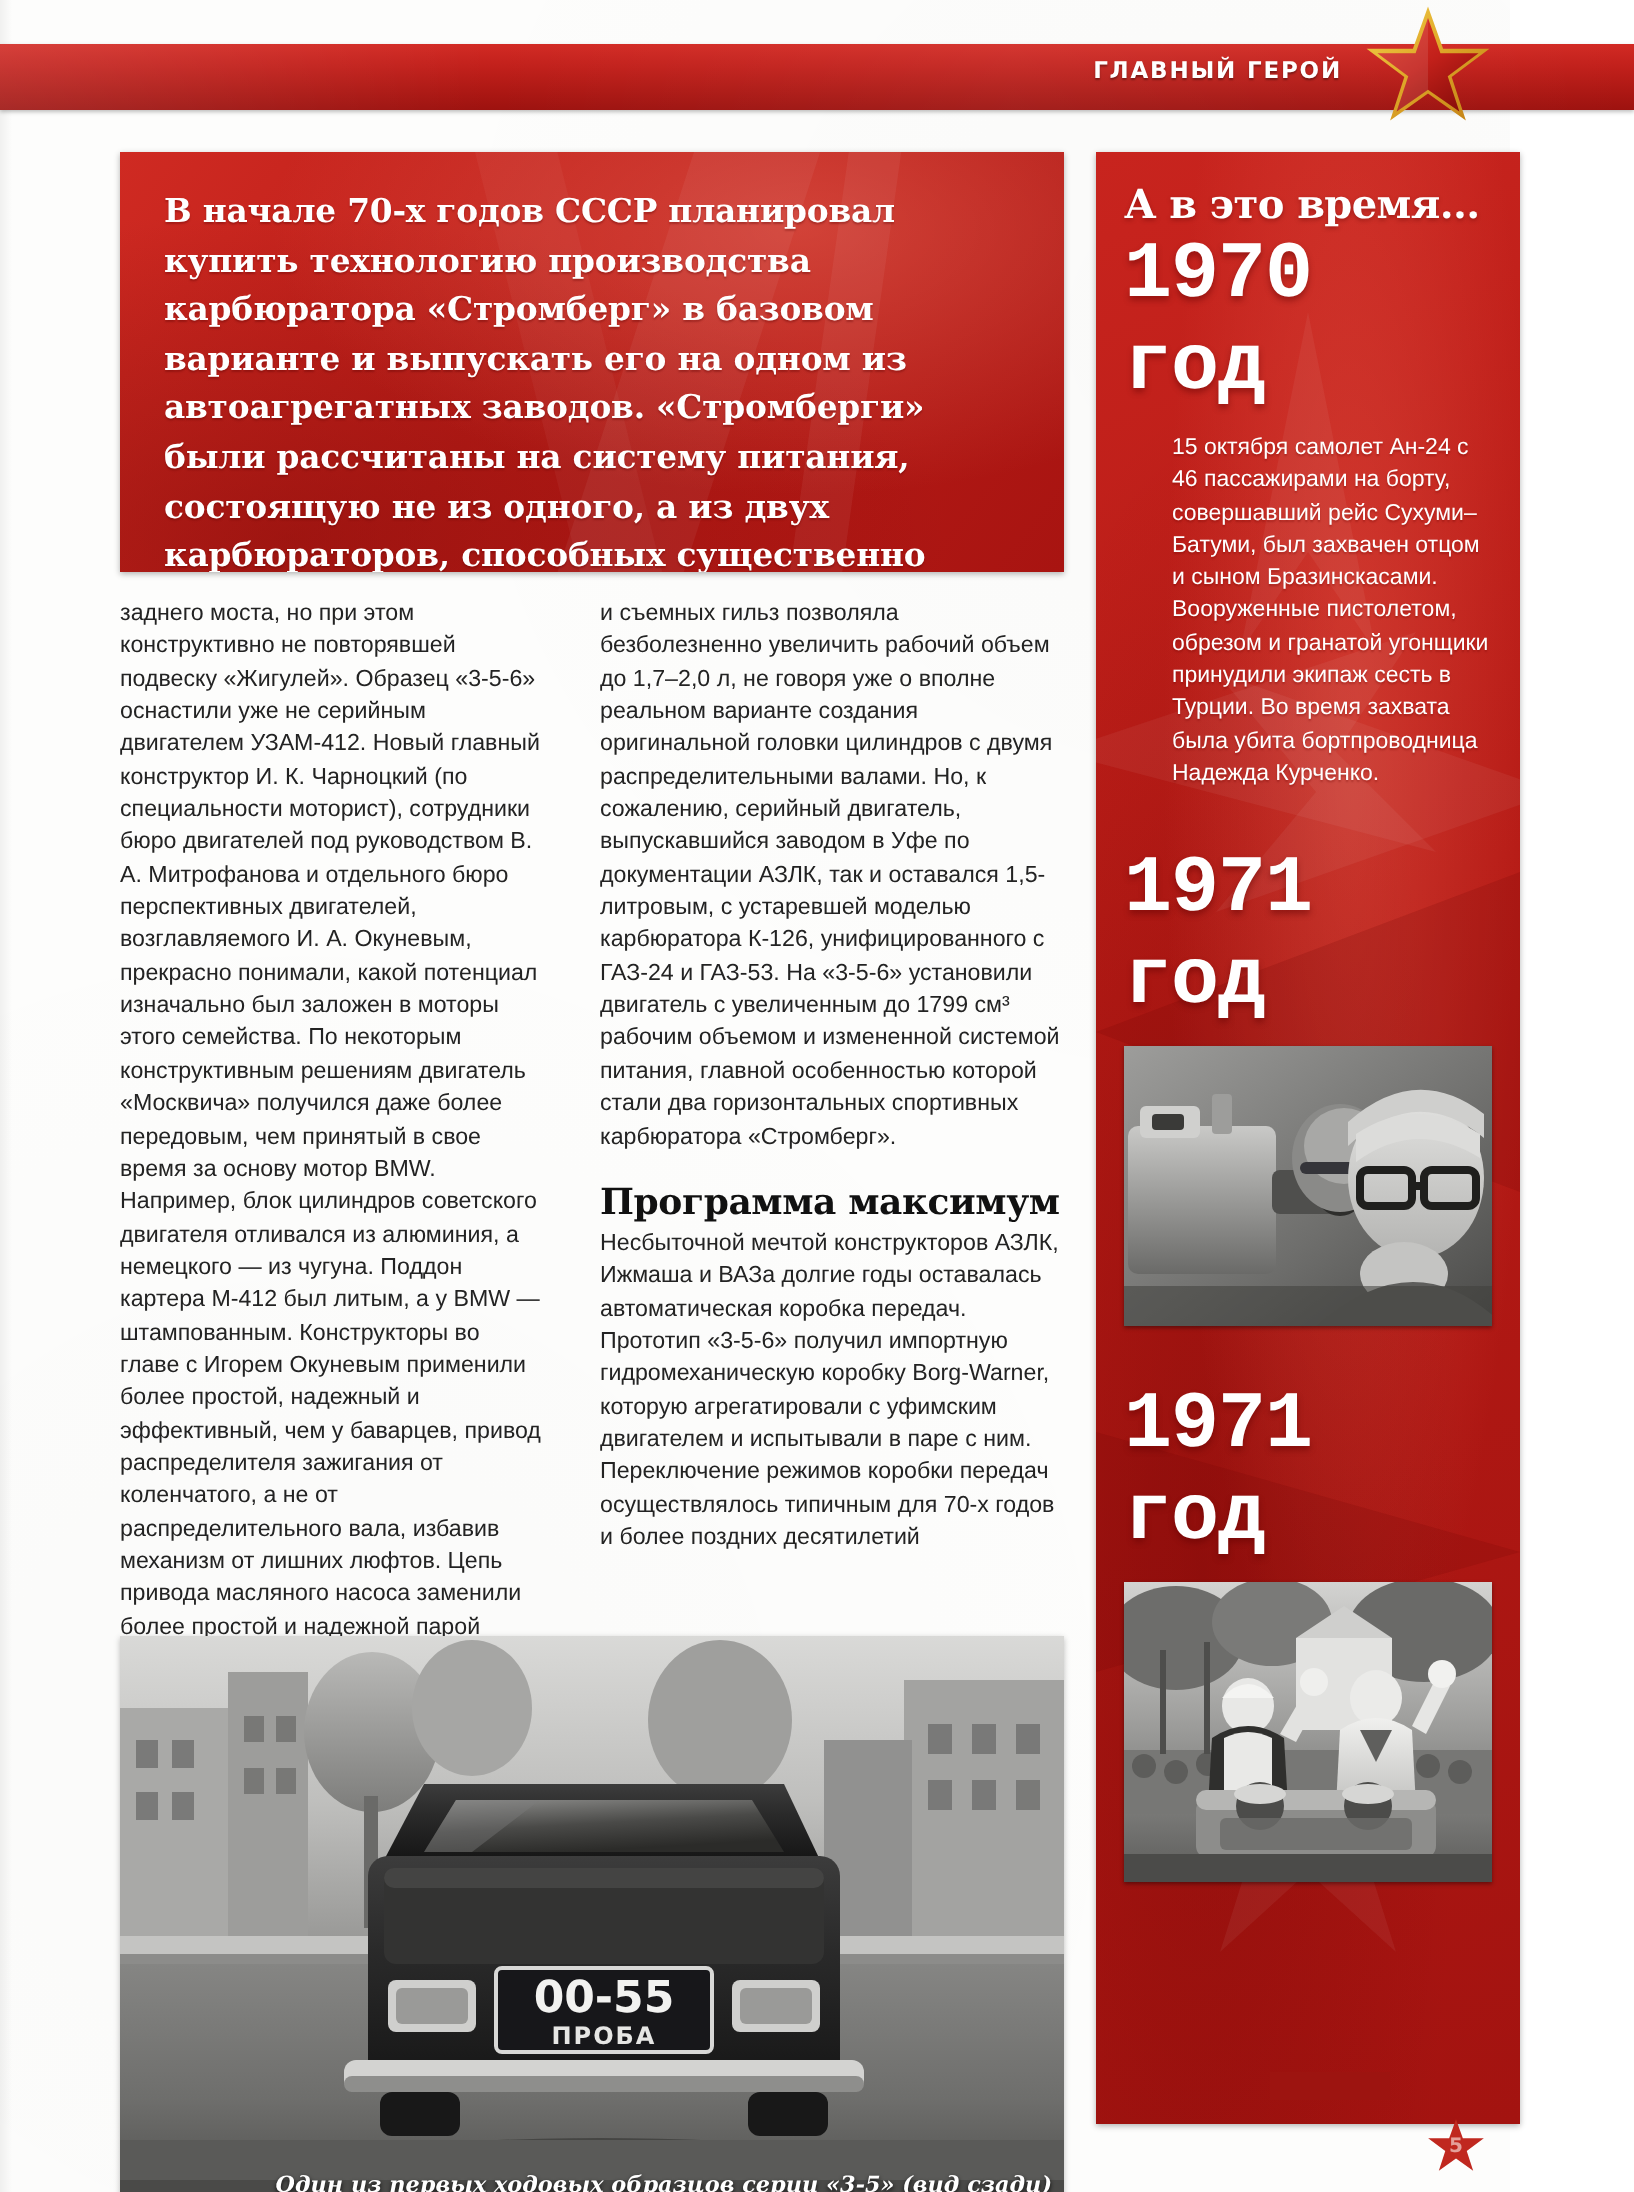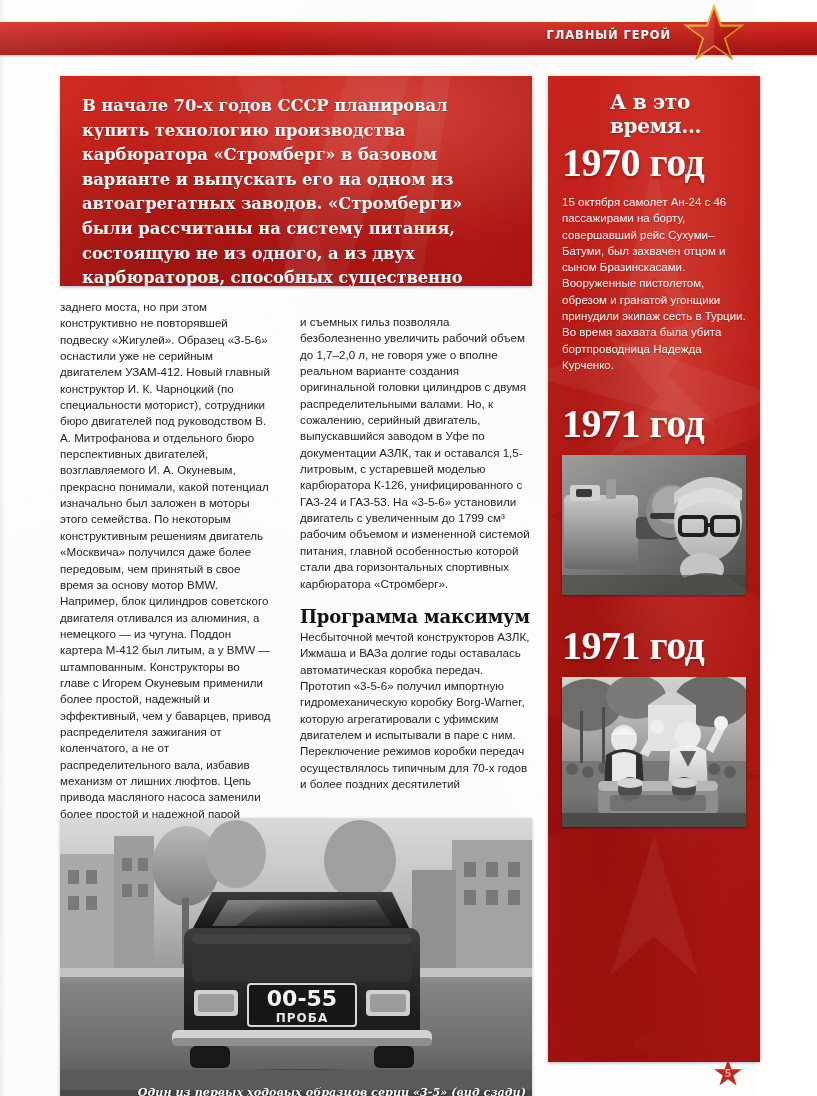--- a/index.html
+++ b/index.html
@@ -69,21 +69,21 @@
   
   .col{
     position:absolute;
     font-family:"Liberation Sans", sans-serif;
     font-size:11.6px;line-height:16.35px;
     color:#232323;
     text-align:left;
   }
   .col p{margin:0 0 0 0;}
   .col-left{left:60px;top:299px;width:212px;}
-  .col-mid{left:300px;top:314px;width:232px;}
+  .col-mid{left:300px;top:299px;width:232px;}
   .subhead{
     font-family:"DejaVu Serif", serif;
     font-weight:bold;
     font-size:18px;line-height:19px;
     color:#111;
     margin:15px 0 3px 0;
     letter-spacing:-.2px;
   }
   
   .photo-main{
@@ -111,34 +111,34 @@
     box-shadow:0 1px 3px rgba(0,0,0,.30);
     overflow:hidden;
     color:#fff;
   }
   .sb-inner{position:relative;z-index:3;padding:0 14px;}
   .sb-kicker{
     font-family:"DejaVu Serif", serif;font-weight:bold;
     font-size:20px;line-height:24px;color:#ffffff;
     padding-top:14px;letter-spacing:-.3px;
     text-shadow:0 1px 2px rgba(90,0,0,.4);
-    margin-left:48px;
   }
   .sb-year{
-    font-family:Liberation Serif, serif;font-weight:bold;
+    font-family:Liberation Mono, monospace;font-weight:bold;
     font-size:40px;line-height:46px;color:#ffffff;
     letter-spacing:-.5px;margin:2px 0 8px 0;
     text-shadow:0 2px 3px rgba(90,0,0,.45);
   }
   .sb-year.tight{margin-top:28px;}
   .sb-text{
     font-family:"Liberation Sans", sans-serif;
     font-size:11.5px;line-height:16.3px;color:#ffffff;
     margin-bottom:4px;
     text-shadow:0 1px 1px rgba(110,5,3,.35);
+    margin-left:24px;
   }
   .sb-photo{
     width:184px;height:140px;margin:4px 0 8px 0;
     background:#555;overflow:hidden;position:relative;
     box-shadow:0 1px 2px rgba(0,0,0,.4);
   }
   .sb-photo.tall{height:150px;}
   .corner-star{
     position:absolute;right:12px;bottom:8px;width:30px;height:29px;z-index:8;
   }

